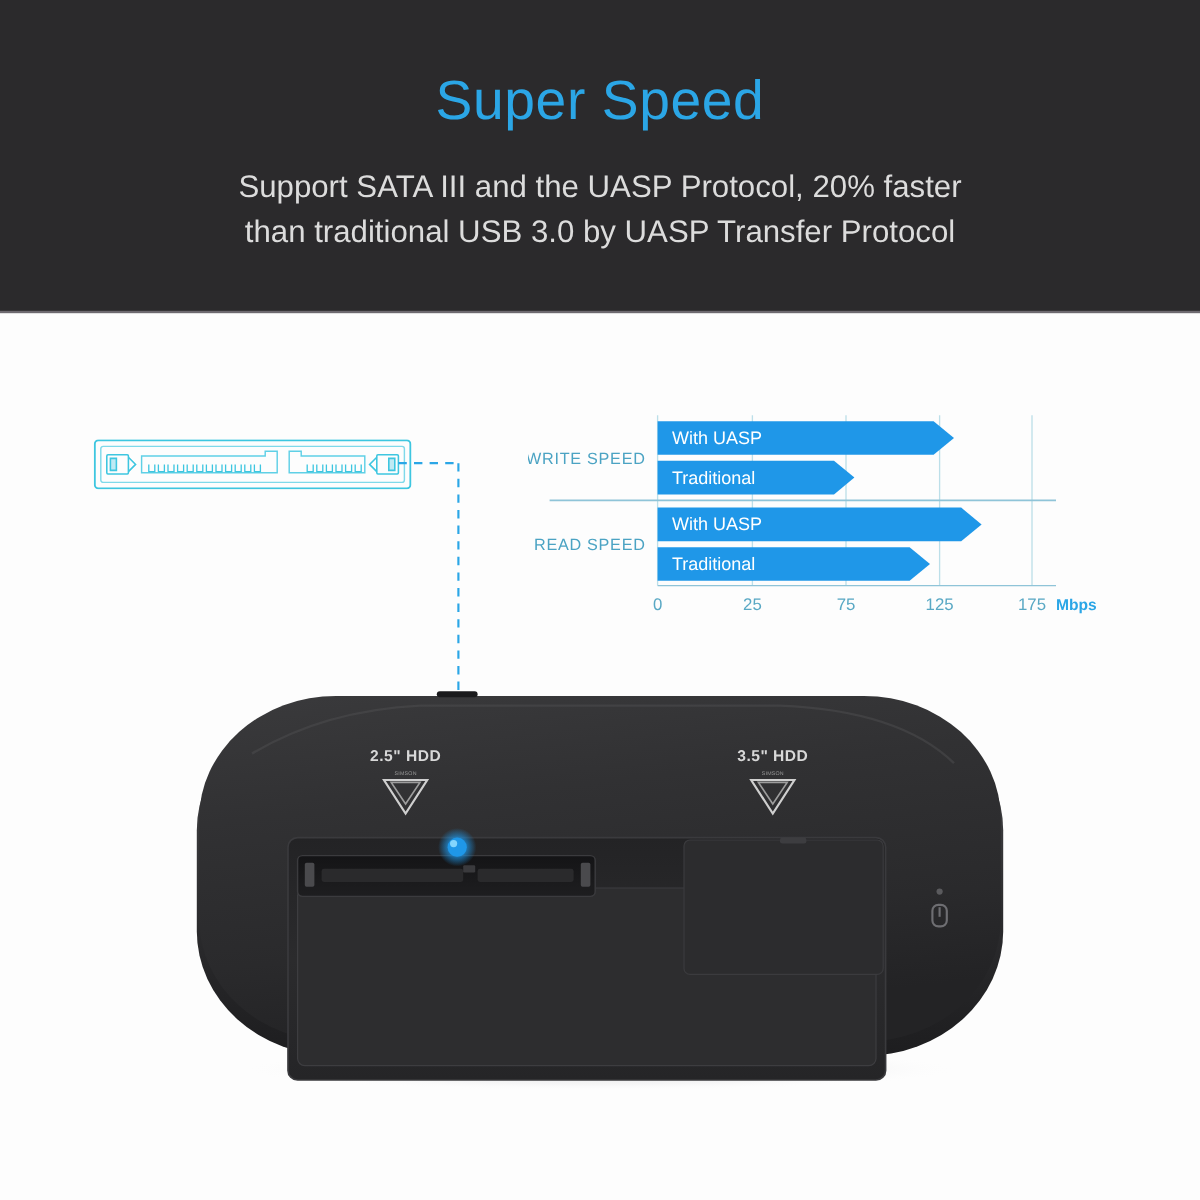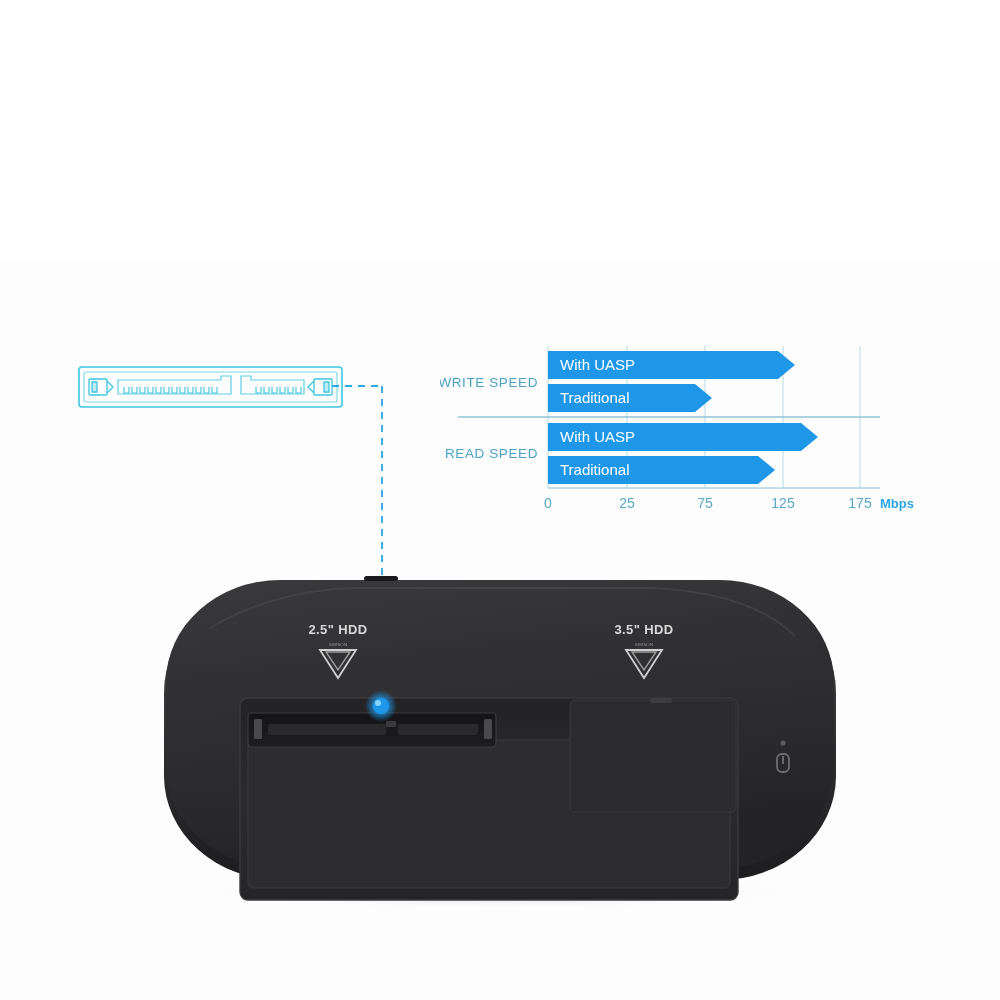--- a/index.html
+++ b/index.html
@@ -95,20 +95,28 @@
     font-family:"Liberation Sans",sans-serif;
     font-size:4.4px;letter-spacing:0.2px;
     fill:#9a9a9a;
   }
 </style>
 </head>
 <body>
 
 <div class="page">
 
+  <div class="header">
+    <div class="title">Super Speed</div>
+    <div class="subtitle">
+      <span>Support SATA III and the UASP Protocol, 20% faster</span>
+      <span>than traditional USB 3.0 by UASP Transfer Protocol</span>
+    </div>
+    <div class="header-rule"></div>
+  </div>
 
   <div class="body-area"></div>
 
   <div class="sata-connector">
     <svg width="265" height="42" viewBox="0 0 265 42">
       <g fill="none" stroke="#3ec6e0" stroke-width="1.6">
         <rect x="1" y="1" width="263" height="40" rx="3"></rect>
         <rect x="6" y="6" width="253" height="30" rx="2" stroke="#7fd9ea" stroke-width="1.2"></rect>
       </g>
 

